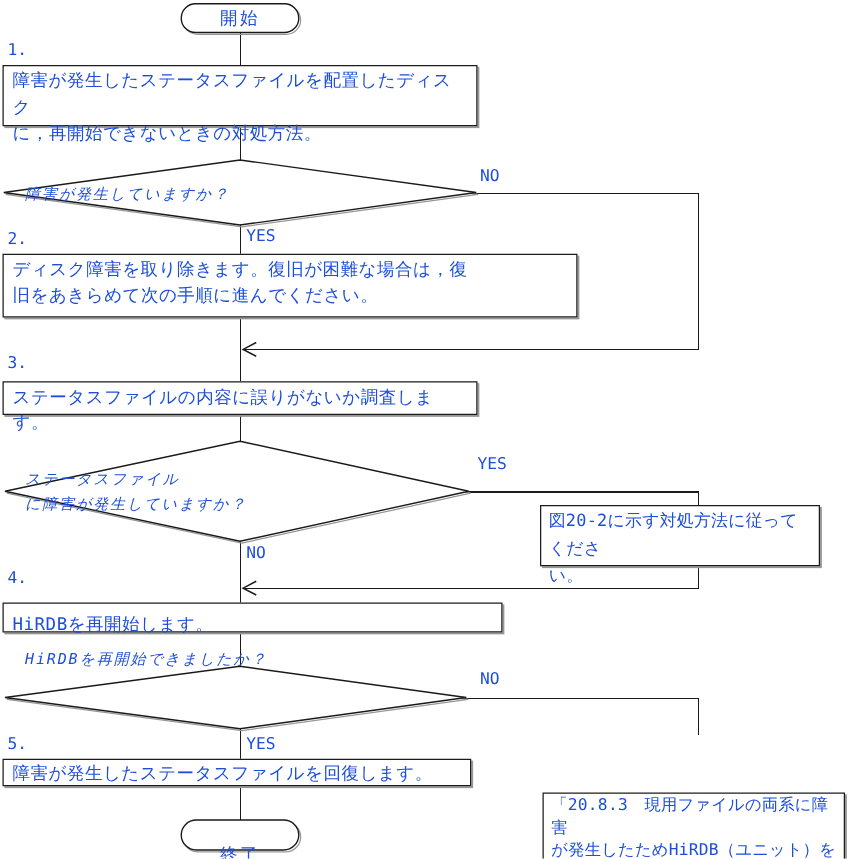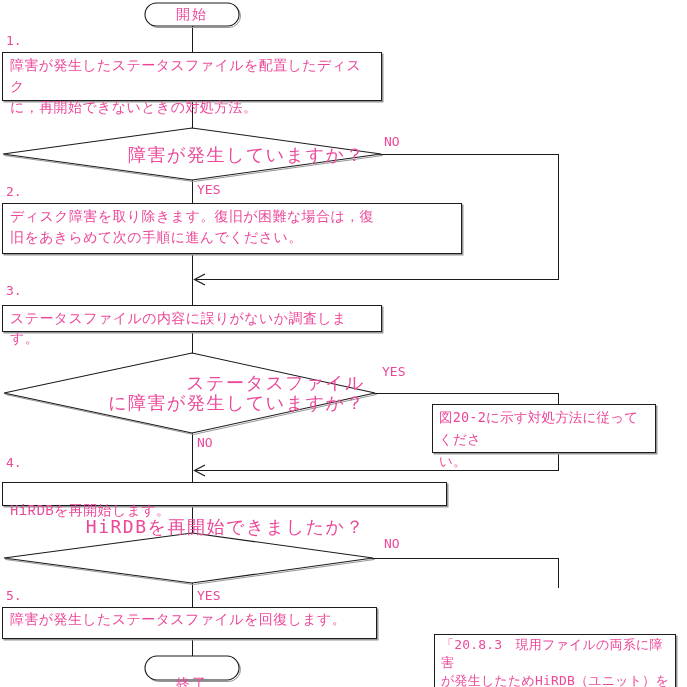--- a/index.html
+++ b/index.html
@@ -1,48 +1,49 @@
 <!DOCTYPE html>
 <html lang="ja"><head>
 <meta charset="utf-8">
 <style>
   html,body{margin:0;padding:0;background:#ffffff;}
   .stage{
     position:relative;
     width:687px;height:687px;
     background:#ffffff;
     font-family:"DejaVu Sans Mono","DejaVu Sans","Liberation Sans",sans-serif;
-    color:#ec4899;
+    color:#1d4ed8;
     overflow:hidden;
   }
   .stage svg{position:absolute;left:0;top:0;}
   .box{
     position:absolute;
     box-sizing:border-box;
     background:#ffffff;
     border:1px solid #1c1c1c;
     box-shadow:1.5px 1.5px 0 #979797;
     font-size:14px;
     line-height:21px;
     letter-spacing:0.4px;
     padding:2px 7px;
     white-space:pre-line;
   }
   .b1{left:2px;top:52px;width:380px;height:49px;}
   .b2{left:2px;top:203px;width:460px;height:51px;}
   .b3{left:2px;top:305px;width:380px;height:27px;line-height:20px;}
-  .b4{left:2px;top:482px;width:445px;height:24px;line-height:19px;padding-top:19px;font-family:Liberation Mono, monospace;}
-  .b5{left:2px;top:607px;width:375px;height:32px;line-height:19px;}
+  .b4{left:2px;top:482px;width:400px;height:24px;line-height:19px;padding-top:8px;}
+  .b5{left:2px;top:607px;width:375px;height:22px;line-height:19px;}
   .refA{left:432px;top:404px;width:224px;height:49px;font-size:13.5px;line-height:22px;letter-spacing:0.2px;padding:1px 6px;}
   .refB{left:434px;top:586px;width:242px;height:73px;font-size:13px;line-height:18px;letter-spacing:0.2px;padding:1px 6px;margin-top:48px;}
   .qtext{
     position:absolute;left:20px;width:345px;
-    text-align:right;
-    font-size:18px;letter-spacing:1.5px;line-height:20px;
+    text-align:left;
+    font-size:12px;letter-spacing:1.5px;line-height:20px;
     white-space:pre-line;
+    font-style:italic;
   }
   .q1{top:145px;}
   .q2{top:373px;}
   .q3{top:517px;}
   .term{
     position:absolute;left:145px;width:94px;
     text-align:center;font-size:14px;letter-spacing:2px;
   }
   .tstart{top:6px;}
   .tend{top:659px;margin-top:16px;}

